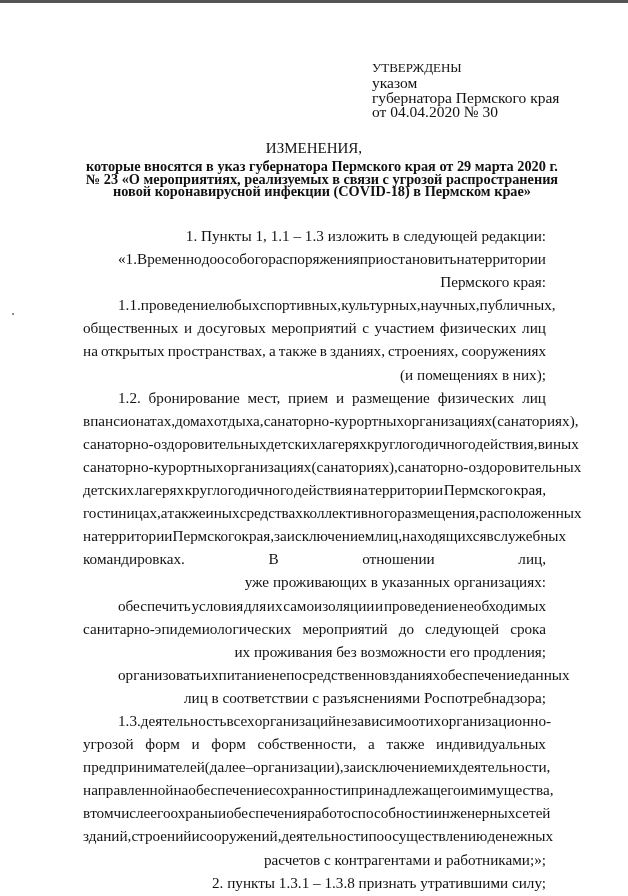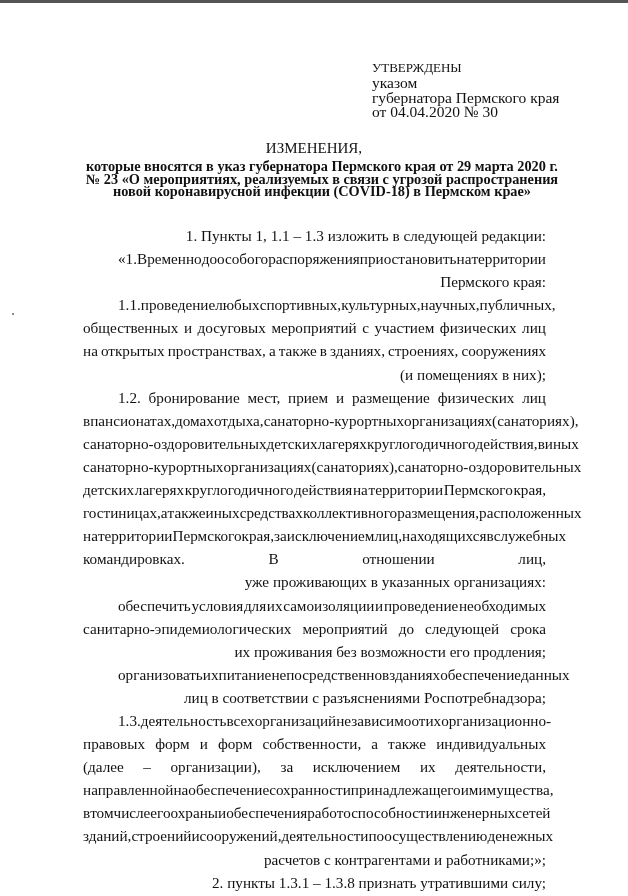--- a/index.html
+++ b/index.html
@@ -214,30 +214,31 @@
       <span>1.3.</span>
       <span>деятельность</span>
       <span>всех</span>
       <span>организаций</span>
       <span>независимо</span>
       <span>от</span>
       <span>их</span>
       <span>организационно-</span>
     </div>
     <div class="line">
-      <span>правовых</span>
+      <span>угрозой</span>
       <span>форм</span>
       <span>и</span>
       <span>форм</span>
       <span>собственности,</span>
       <span>а</span>
       <span>также</span>
       <span>индивидуальных</span>
     </div>
     <div class="line">
+      <span>предпринимателей</span>
       <span>(далее</span>
       <span>–</span>
       <span>организации),</span>
       <span>за</span>
       <span>исключением</span>
       <span>их</span>
       <span>деятельности,</span>
     </div>
     <div class="line">
       <span>направленной</span>

